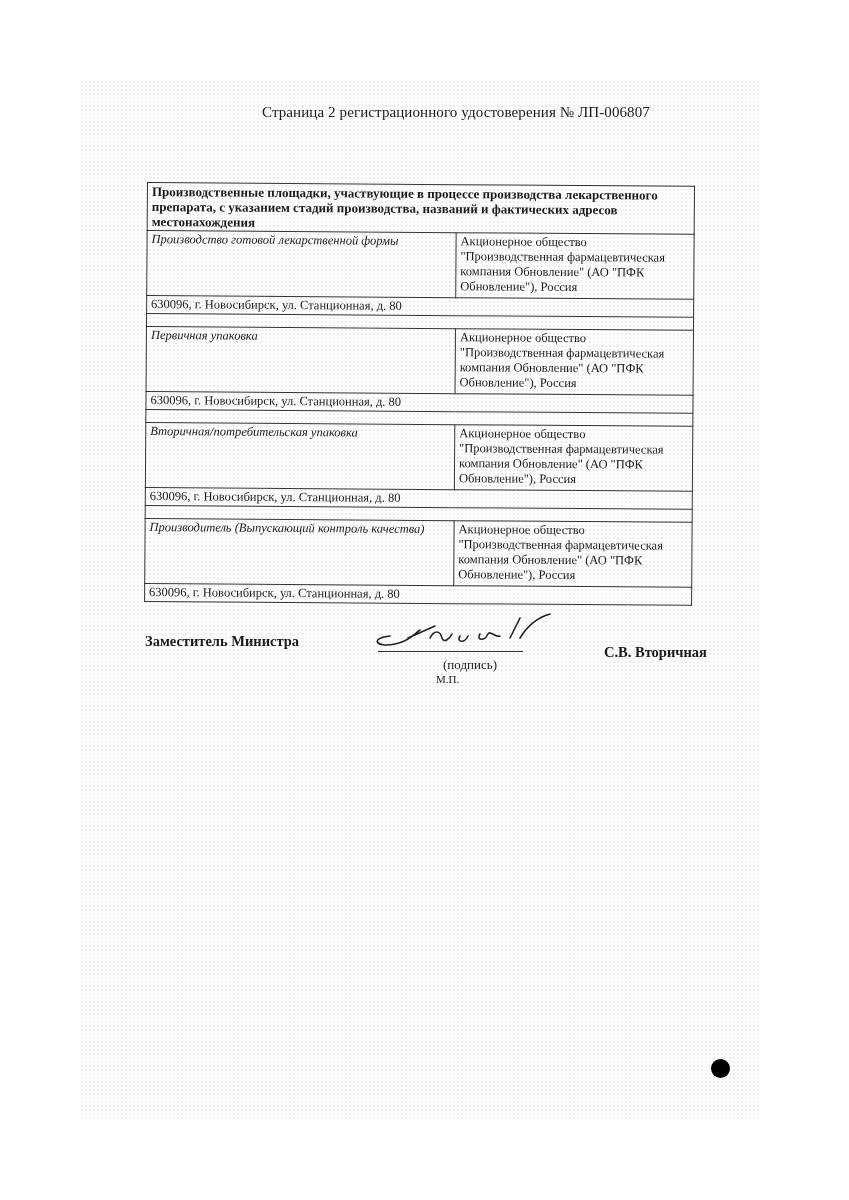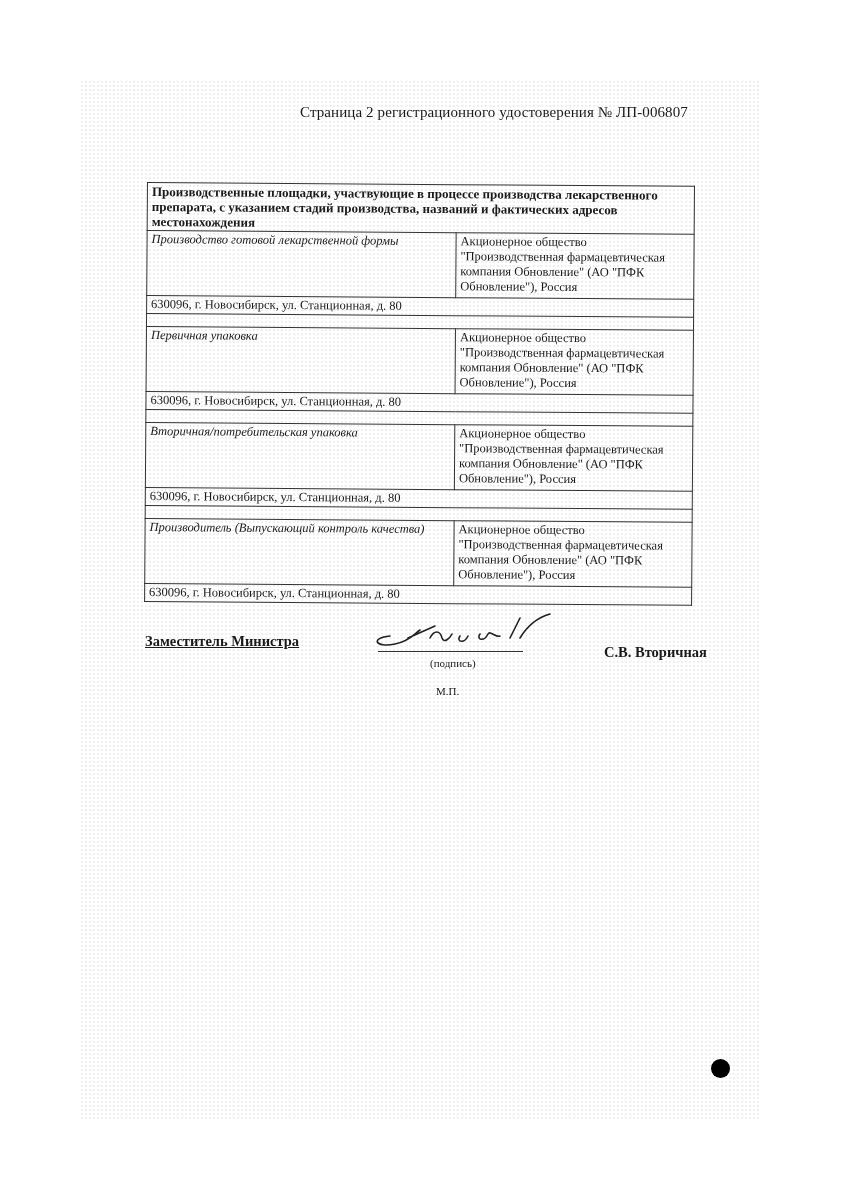--- a/index.html
+++ b/index.html
@@ -10,37 +10,37 @@
   .noise {
     position:absolute; left:80px; top:80px; width:680px; height:1040px;
     background-image:
       radial-gradient(circle, rgba(0,0,0,0.10) 0.6px, transparent 1px),
       radial-gradient(circle, rgba(0,0,0,0.07) 0.6px, transparent 1px);
     background-size:4px 4px, 7px 5px;
     background-position:0 0, 2px 3px;
     opacity:0.8;
   }
   .page-header {
-    position:absolute; left:262px; top:104px; font-size:15px; letter-spacing:0.1px;margin-left:38px;
+    position:absolute; left:262px; top:104px; font-size:15px; letter-spacing:0.1px;
   }
   table.sites {
     position:absolute; left:147px; top:182px; width:548px; border-collapse:collapse;
     font-size:12.5px; transform:rotate(0.4deg); transform-origin:left top;
   }
   table.sites td { border:1px solid #333; padding:1px 4px; vertical-align:top; line-height:15px; }
   .sites-title { font-weight:bold; font-size:13px; line-height:16px; }
   .stage { font-style:italic; width:300px; height:62px; }
   .org { border-left:1px dashed #555 !important; }
   .addr-row td { padding:1px 3px; }
   .spacer td { height:10px; padding:0; border-left:none; border-right:none; }
-  .sign-title { position:absolute; left:145px; top:633px; font-weight:bold; font-size:14.5px;text-decoration:underline; }
+  .sign-title { position:absolute; left:145px; top:633px; font-weight:bold; font-size:14.5px; }
   .signature { position:absolute; left:360px; top:608px; }
   .sign-line { position:absolute; left:378px; top:651px; width:145px; border-top:1px solid #333; }
-  .sign-caption { position:absolute; left:430px; top:657px; font-size:11px; }
-  .stamp-place { position:absolute; left:436px; top:673px; font-size:11px;margin-top:12px; }
+  .sign-caption { position:absolute; left:443px; top:657px; font-size:13px; }
+  .stamp-place { position:absolute; left:436px; top:673px; font-size:11px; }
   .signer-name { position:absolute; left:604px; top:644px; font-weight:bold; font-size:14.5px; }
   .corner-dot { position:absolute; left:711px; top:1059px; width:19px; height:19px; border-radius:50%; background:#000; }
 </style>
 </head>
 <body>
 
 <div class="noise"></div>
 
 <div class="page-header">Страница 2 регистрационного удостоверения № ЛП-006807</div>
 

